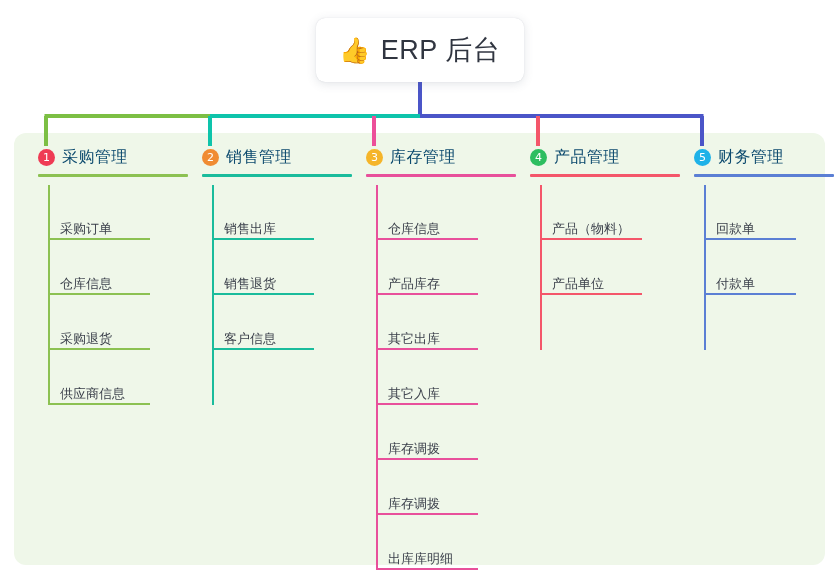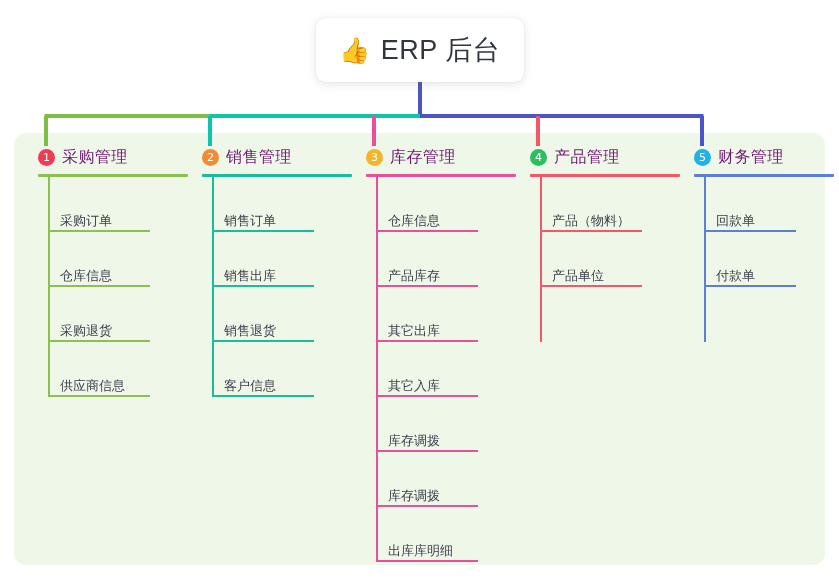--- a/index.html
+++ b/index.html
@@ -41,24 +41,24 @@
   #wires{position:absolute;left:0;top:0;width:839px;height:588px;pointer-events:none;}
 
   
   .column{position:absolute;top:146px;}
   .col-head{display:flex;align-items:center;gap:7px;height:22px;white-space:nowrap;}
   .badge{
     width:17px;height:17px;border-radius:50%;
     color:#fff;font-size:11px;line-height:17px;text-align:center;
     flex:0 0 17px;font-family:"DejaVu Sans",sans-serif;
   }
-  .col-title{font-size:16px;color:#701a75;letter-spacing:.4px;}
+  .col-title{font-size:16px;color:#0c4a6e;letter-spacing:.4px;}
   .head-rule{height:3px;margin-top:6px;border-radius:1px;}
 
-  .leaves{position:relative;margin-top:0;}
+  .leaves{position:relative;margin-top:8px;}
   .spine{position:absolute;left:10px;top:0;width:2px;}
   .leaf{
     position:relative;
     height:55px;
     display:flex;align-items:flex-end;
     box-sizing:border-box;
   }
   .leaf-label{
     font-size:13px;color:#3a3f४a;color:#3a3f4a;
     padding:0 4px 4px 22px;white-space:nowrap;
@@ -121,24 +121,20 @@
       </div>
       <div class="column" style="left: 202px; width: 150px;">
         <div class="col-head">
           <div class="badge" style="background: rgb(240, 140, 51);">2</div>
           <div class="col-title">销售管理</div>
         </div>
         <div class="head-rule" style="background: rgb(26, 188, 156); width: 150px;"></div>
         <div class="leaves" style="height: 220px;">
           <div class="spine" style="background: rgb(26, 188, 156); height: 220px;"></div>
           <div class="leaf">
-            <div class="leaf-label">销售订单</div>
-            <div class="leaf-rule" style="background: rgb(26, 188, 156); width: 102px;"></div>
-          </div>
-          <div class="leaf">
             <div class="leaf-label">销售出库</div>
             <div class="leaf-rule" style="background: rgb(26, 188, 156); width: 102px;"></div>
           </div>
           <div class="leaf">
             <div class="leaf-label">销售退货</div>
             <div class="leaf-rule" style="background: rgb(26, 188, 156); width: 102px;"></div>
           </div>
           <div class="leaf">
             <div class="leaf-label">客户信息</div>
             <div class="leaf-rule" style="background: rgb(26, 188, 156); width: 102px;"></div>

